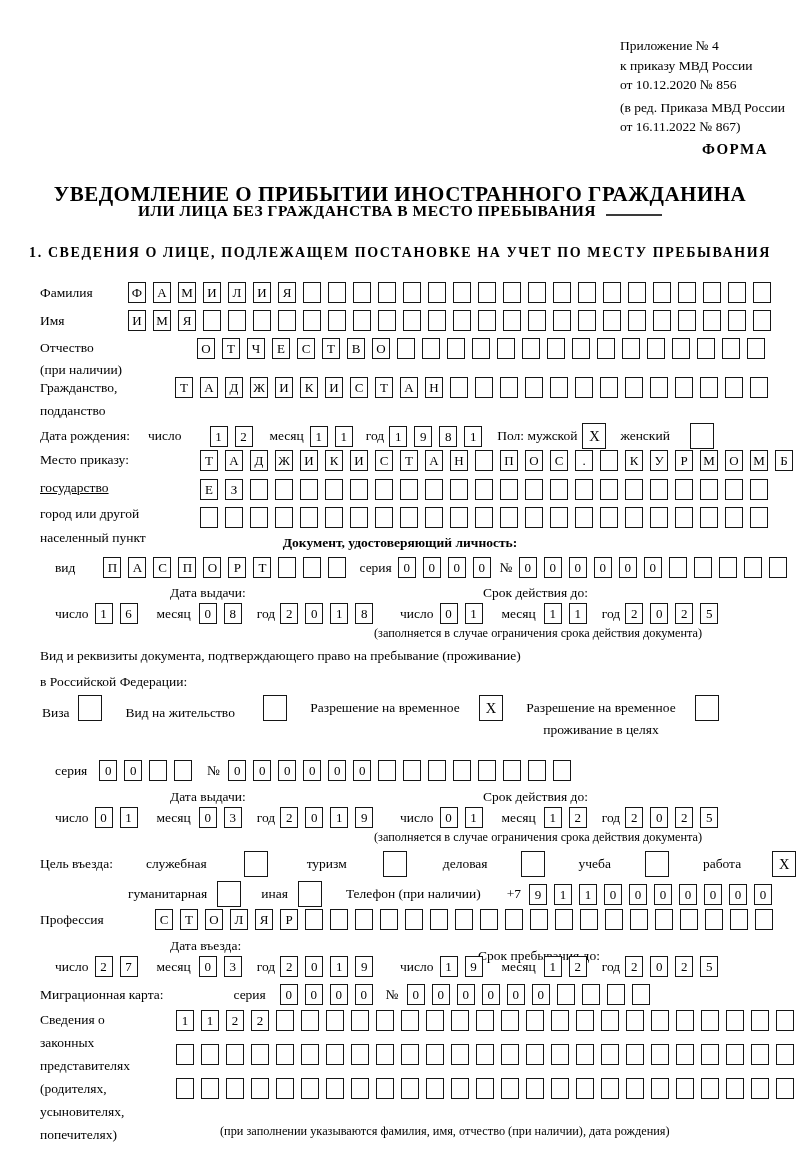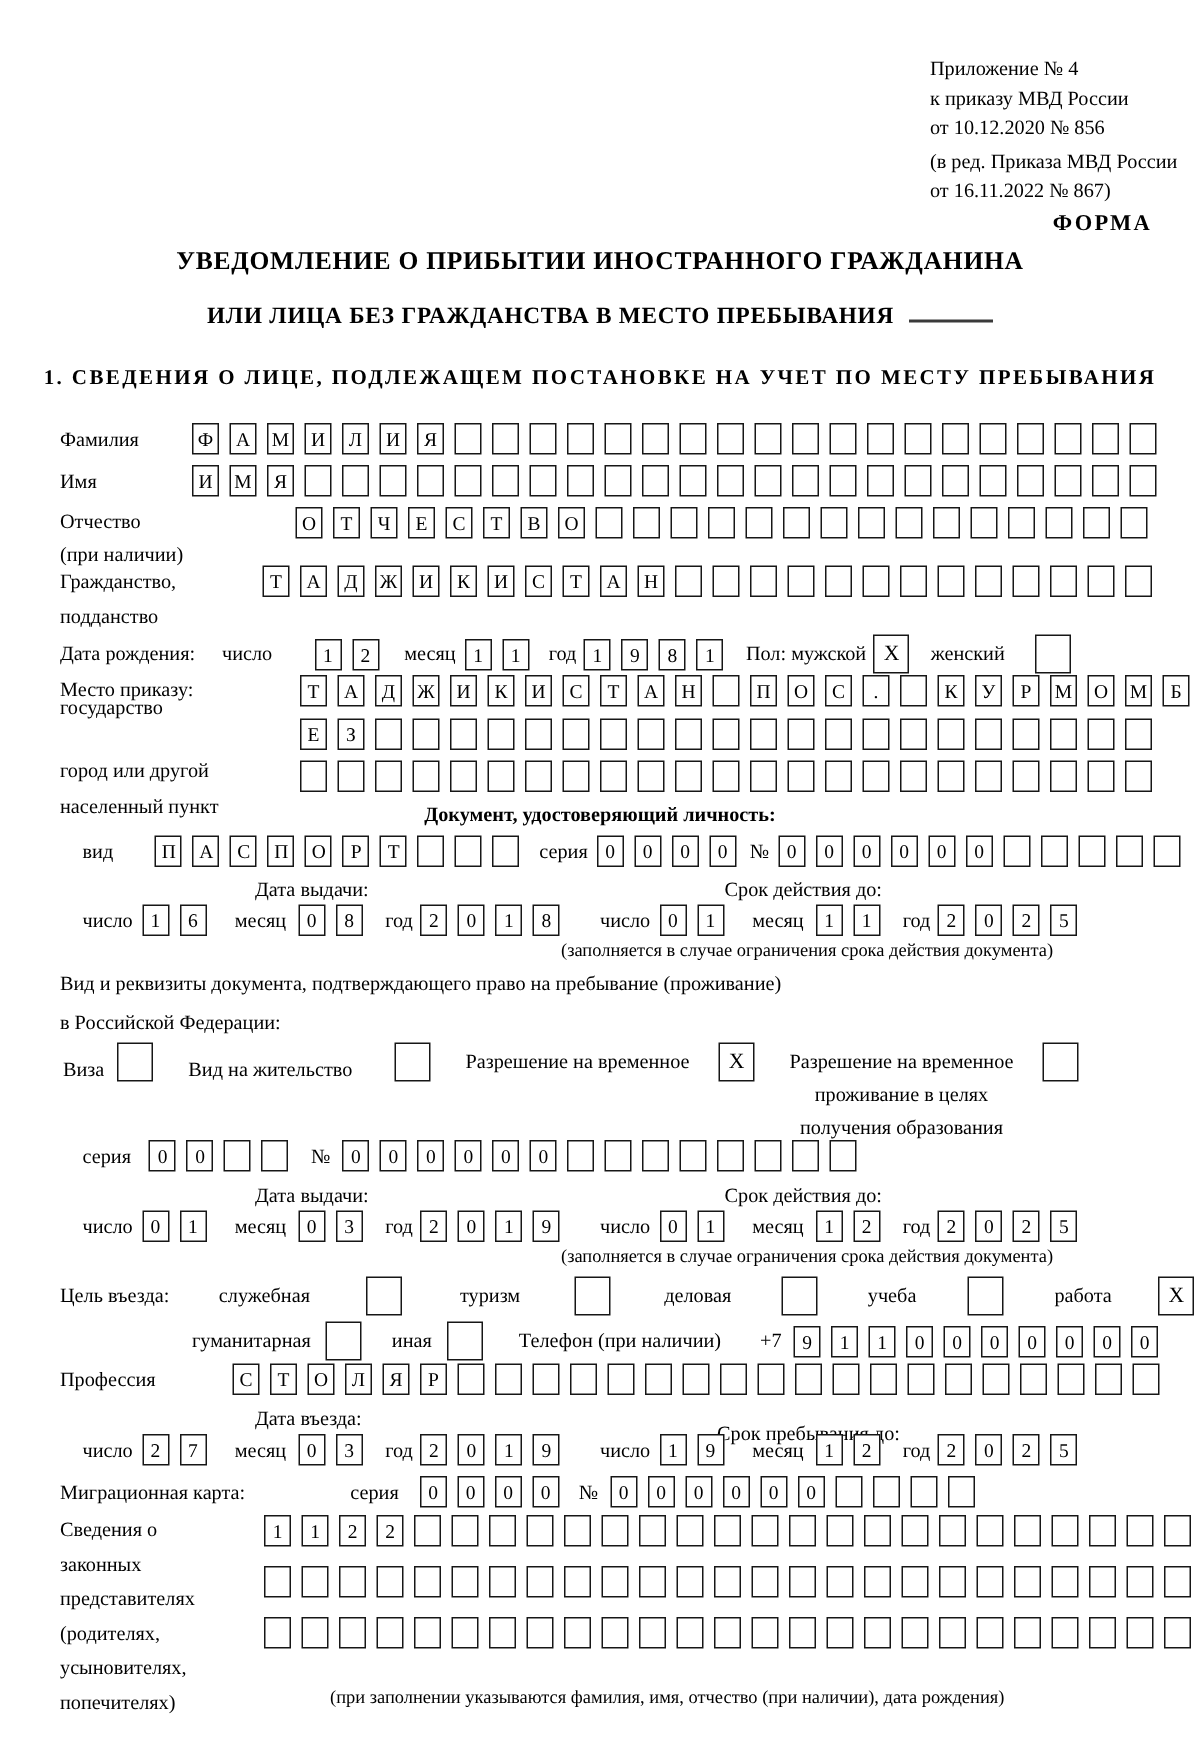--- a/index.html
+++ b/index.html
@@ -36,21 +36,21 @@
   <div class="abs hdr-lines" style="left:620px;top:36px;">
     <div>Приложение № 4</div>
     <div>к приказу МВД России</div>
     <div>от 10.12.2020 № 856</div>
     <div style="margin-top:3px;">(в ред. Приказа МВД России</div>
     <div>от 16.11.2022 № 867)</div>
   </div>
 
   <div class="abs b" style="right:32px;top:141px;font-size:15px;letter-spacing:1.5px;">ФОРМА</div>
 
-  <div class="abs ctr b" style="top:164px;font-size:17px;letter-spacing:0.5px;text-align:center;">УВЕДОМЛЕНИЕ О ПРИБЫТИИ ИНОСТРАННОГО ГРАЖДАНИНА</div>
+  <div class="abs ctr b" style="top:182px;font-size:21px;letter-spacing:0.5px;text-align:center;">УВЕДОМЛЕНИЕ О ПРИБЫТИИ ИНОСТРАННОГО ГРАЖДАНИНА</div>
   <div class="abs ctr b" style="top:202px;font-size:15.5px;letter-spacing:0.5px;">
     <span>ИЛИ ЛИЦА БЕЗ ГРАЖДАНСТВА В МЕСТО ПРЕБЫВАНИЯ</span><span class="blank-line"></span>
   </div>
 
   <div class="abs ctr b" style="top:245px;font-size:14px;letter-spacing:1.6px;">1. СВЕДЕНИЯ О ЛИЦЕ, ПОДЛЕЖАЩЕМ ПОСТАНОВКЕ НА УЧЕТ ПО МЕСТУ ПРЕБЫВАНИЯ</div>
 
   <div class="abs row" style="left:40px;top:282px;">
     <span class="lbl" style="width:88px;">Фамилия</span>
     <span class="cells">
         <span class="cell">Ф</span>
@@ -194,21 +194,21 @@
         <span class="cell">8</span>
         <span class="cell">1</span>
       </span>
     <span class="lbl" style="margin-left:8px;">Пол: мужской</span>
     <span class="cb" style="margin-left:5px;">X</span>
     <span class="lbl" style="margin-left:14px;">женский</span>
     <span class="cb" style="margin-left:20px;"></span>
   </div>
 
   <div class="abs lbl" style="left:40px;top:452px;">Место приказу:</div>
-  <div class="abs lbl" style="left:40px;top:464px;">государство</div>
+  <div class="abs lbl" style="left:40px;top:480px;text-decoration:underline;">государство</div>
   <div class="abs lbl" style="left:40px;top:506px;">город или другой</div>
   <div class="abs lbl" style="left:40px;top:530px;">населенный пункт</div>
   <div class="abs row" style="left:200px;top:450px;">
     <span class="cells">
         <span class="cell">Т</span>
         <span class="cell">А</span>
         <span class="cell">Д</span>
         <span class="cell">Ж</span>
         <span class="cell">И</span>
         <span class="cell">К</span>
@@ -382,21 +382,20 @@
   <div class="abs optlines" style="left:296px;top:697px;width:178px;">
     <div>Разрешение на временное</div>
   </div>
   <div class="abs" style="left:479px;top:695px;">
     <span class="cb">X</span>
   </div>
 
   <div class="abs optlines" style="left:512px;top:697px;width:178px;">
     <div>Разрешение на временное</div>
     <div>проживание в целях</div>
-    <div>получения образования</div>
   </div>
   <div class="abs" style="left:695px;top:695px;">
     <span class="cb"></span>
   </div>
 
   <div class="abs row" style="left:55px;top:760px;">
     <span class="lbl">серия</span>
     <span class="cells" style="margin-left:12px;">
         <span class="cell">0</span>
         <span class="cell">0</span>

